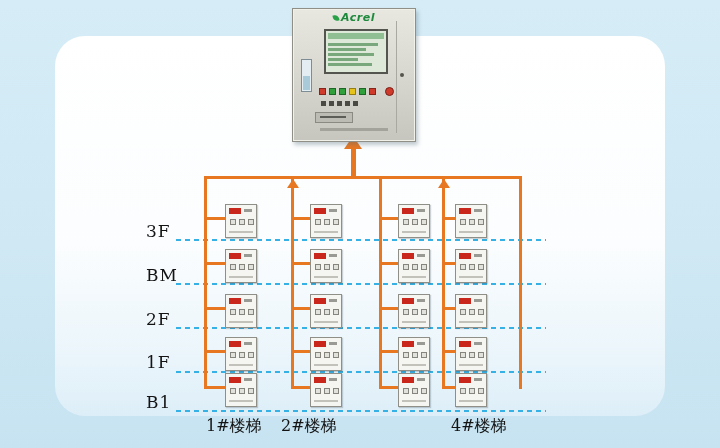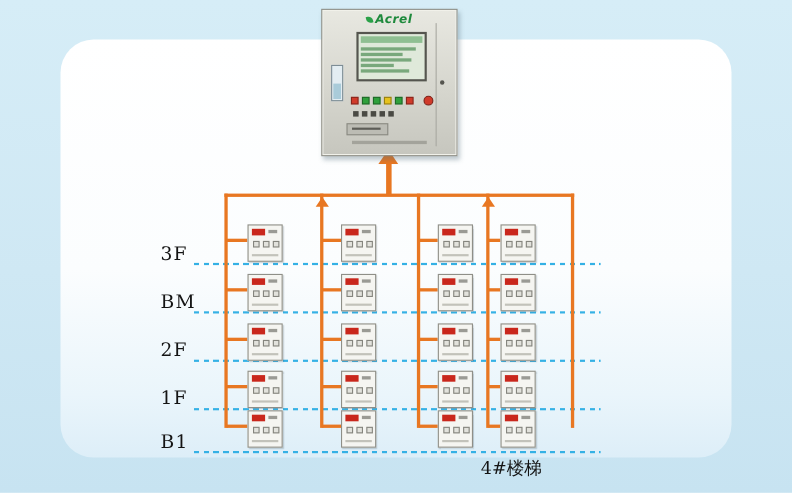--- a/index.html
+++ b/index.html
@@ -302,15 +302,17 @@
     <div class="cab-seam"></div>
     <div class="cab-lock"></div>
   </div>
 
   <div class="floor" style="top:221px">3F</div>
   <div class="floor" style="top:265px">BM</div>
   <div class="floor" style="top:309px">2F</div>
   <div class="floor" style="top:352px">1F</div>
   <div class="floor" style="top:392px">B1</div>
 
-  <div class="stair" style="left:437px">4#楼梯</div>
+  <div class="stair" style="left:206px">1#楼梯</div>
+  <div class="stair" style="left:281px">2#楼梯</div>
+  <div class="stair" style="left:451px">4#楼梯</div>
 
 </div>
 
 </body></html>

